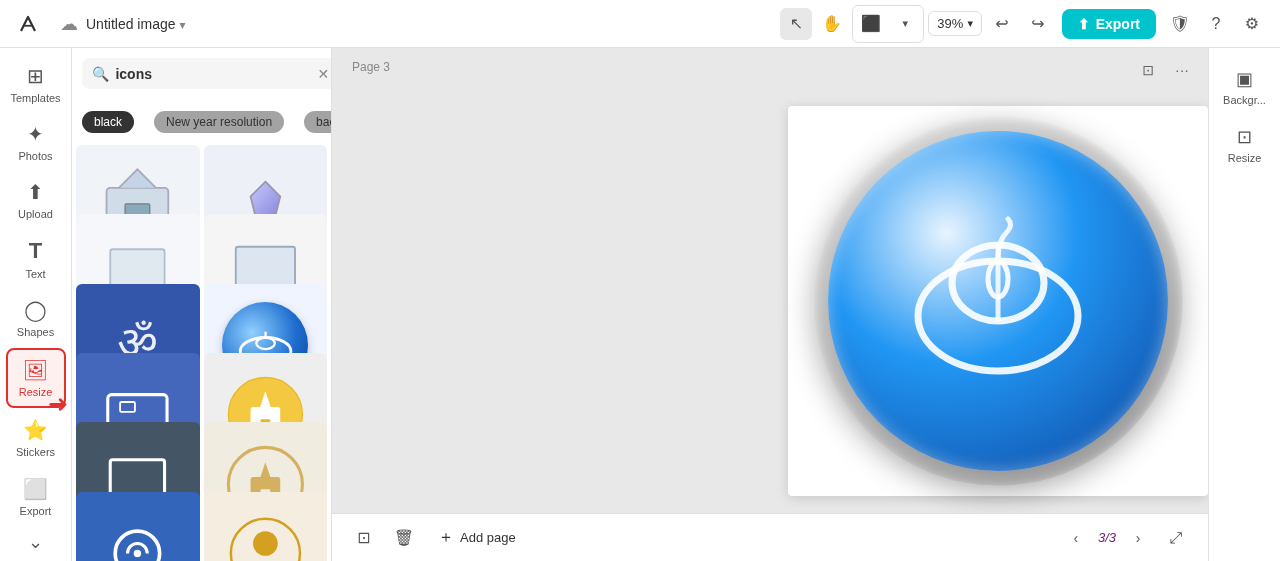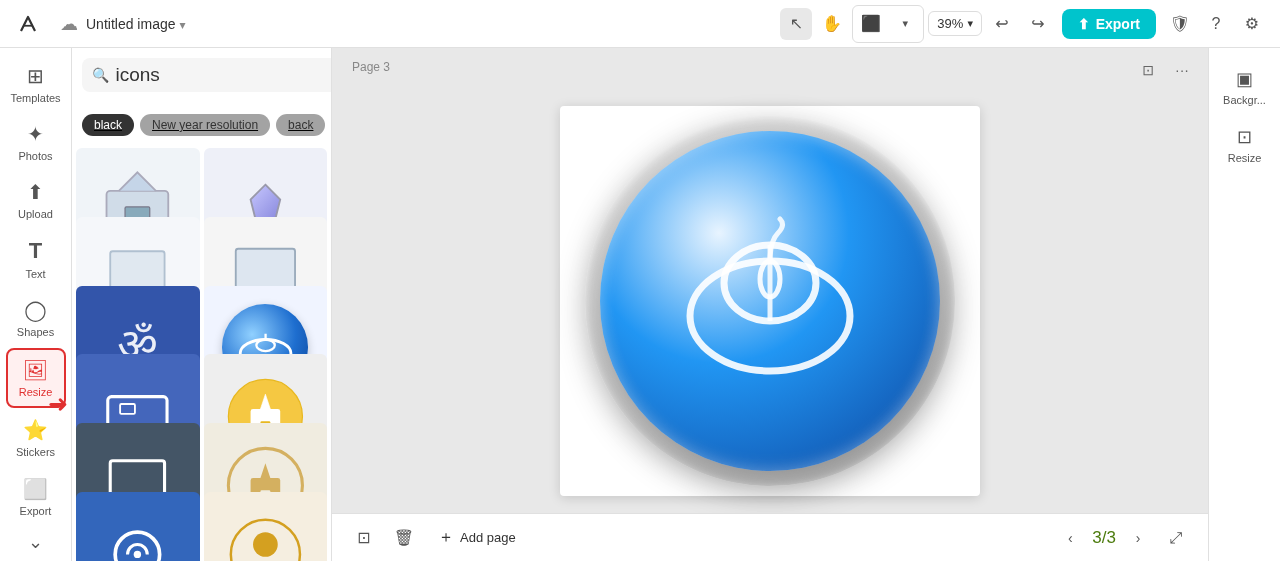--- a/index.html
+++ b/index.html
@@ -114,29 +114,29 @@
       display: flex; align-items: center; gap: 6px;
     }
     .search-input-wrap {
       flex: 1;
       display: flex; align-items: center;
       background: #f5f5f5; border-radius: 8px;
       padding: 6px 10px; gap: 6px;
     }
     .search-input-wrap input {
       border: none; background: transparent;
-      font-size: 19px; outline: none; flex: 1; color: #333;
+      font-size: 14px; outline: none; flex: 1; color: #333; font-weight: bold;
     }
     .search-clear { cursor: pointer; color: #888; font-size: 14px; }
     .search-cam { cursor: pointer; color: #555; font-size: 16px; }
 
     
     .filter-tags {
-      display: flex; gap: 6px; padding: 16px 10px 8px;
-      overflow-x: auto; flex-shrink: 0; text-decoration: underline;
+      display: flex; gap: 20px; padding: 16px 10px 8px;
+      overflow-x: auto; flex-shrink: 0;
     }
     .filter-tags::-webkit-scrollbar { display: none; }
     .tag {
       border: none; border-radius: 16px; padding: 4px 12px;
       font-size: 12px; cursor: pointer; white-space: nowrap;
     }
     .tag.plain { background: #a3a3a3; color: #333; }
     .tag.active { background: #333; color: #fff; }
 
     
@@ -167,21 +167,21 @@
       background: #e8e8e8;
       display: flex;
       flex-direction: column;
       overflow: hidden;
       position: relative;
     }
     .canvas-wrapper {
       flex: 1;
       display: flex;
       align-items: center;
-      justify-content: center;
+      justify-content: flex-end;
       overflow: hidden;
       position: relative;
     }
     .page-label {
       position: absolute;
       top: 12px; left: 20px;
       font-size: 12px; color: #888;
     }
     .page-actions {
       position: absolute;
@@ -230,21 +230,21 @@
     .bottom-spacer { flex: 1; }
     .page-nav {
       display: flex; align-items: center; gap: 8px;
     }
     .page-nav-btn {
       width: 28px; height: 28px; border: none; background: transparent;
       cursor: pointer; border-radius: 4px;
       display: flex; align-items: center; justify-content: center;
       font-size: 14px; color: #555;
     }
-    .page-indicator { font-size: 17px; color: #4d7c0f; }
+    .page-indicator { font-size: 13px; color: #701a75; font-style: italic; }
 
     
     .right-panel {
       width: 72px;
       background: #fff;
       border-left: 1px solid #e0e0e0;
       display: flex;
       flex-direction: column;
       align-items: center;
       padding: 12px 4px;

